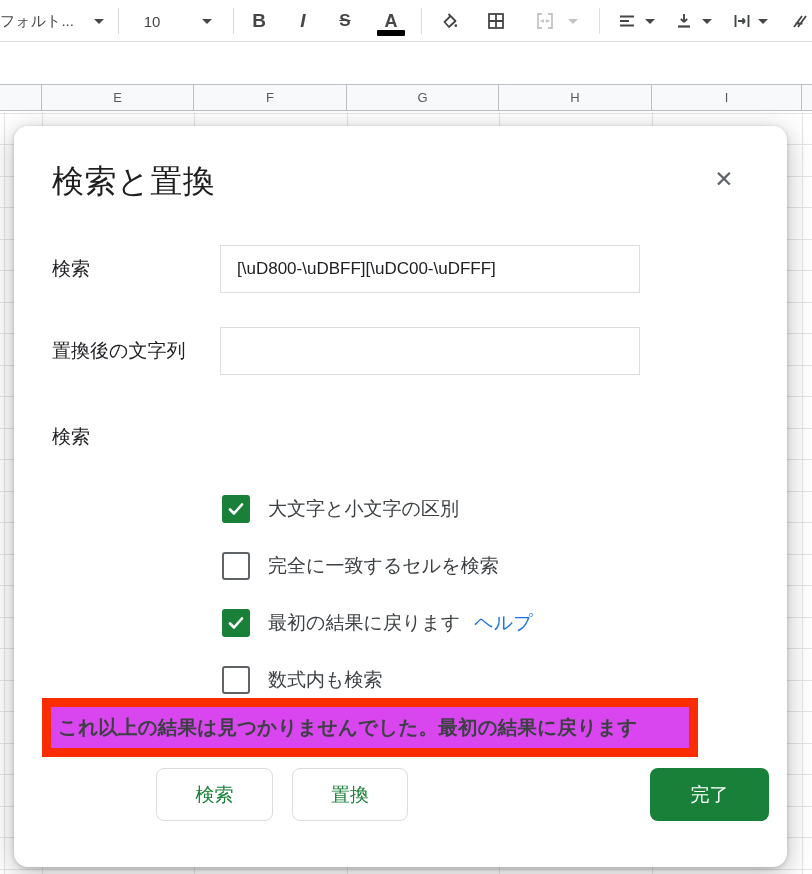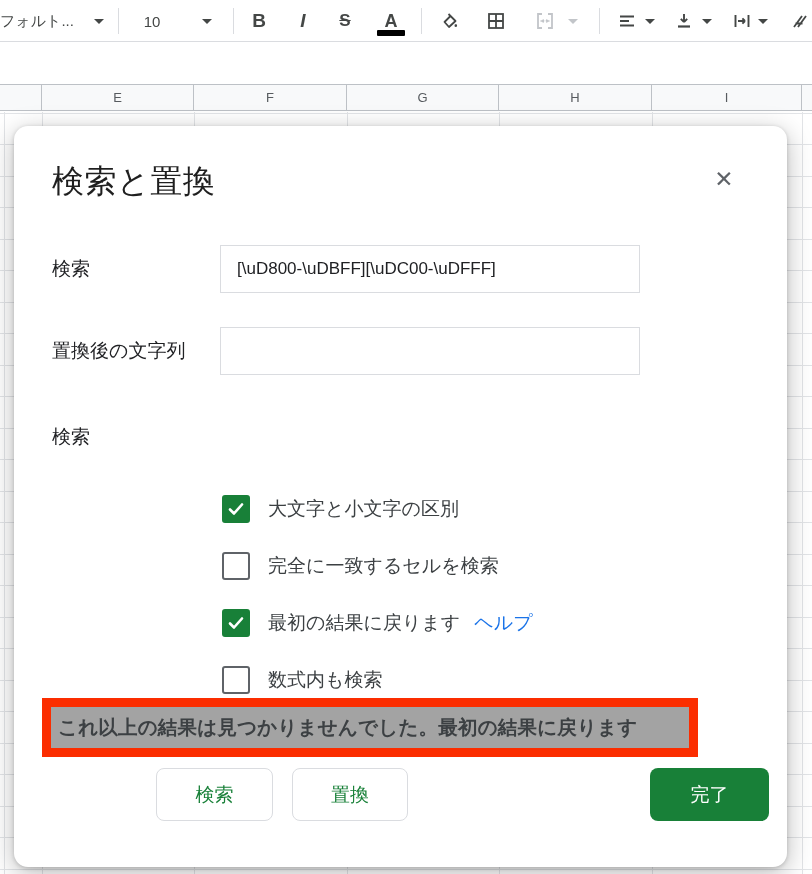--- a/index.html
+++ b/index.html
@@ -49,21 +49,21 @@
 
   .chk-row{position:absolute;left:208px;height:28px;display:flex;align-items:center;}
   .chk-box{width:28px;height:28px;border:2px solid #5f6368;border-radius:3px;background:#fff;flex:0 0 auto;
            display:flex;align-items:center;justify-content:center;cursor:pointer;}
   .chk-box.checked{background:#188038;border-color:#188038;}
   .chk-box svg{display:none;}
   .chk-box.checked svg{display:block;}
   .chk-label{margin-left:18px;font-size:19px;color:#3c4043;white-space:nowrap;}
   .chk-link{margin-left:14px;font-size:19px;color:#1a73e8;text-decoration:none;white-space:nowrap;text-align:center;}
 
-  .msg-box{position:absolute;left:28px;top:572px;width:656px;height:59px;border:9px solid #fb2d00;background:#a3a3a3;
+  .msg-box{position:absolute;left:28px;top:572px;width:656px;height:59px;border:9px solid #fb2d00;background:#d946ef;
            display:flex;align-items:center;}
   .msg-text{font-size:19.5px;font-weight:700;color:#3c4043;white-space:nowrap;padding-left:7px;letter-spacing:.2px;}
 
   .btn{position:absolute;top:642px;height:53px;border-radius:8px;font-size:19px;display:flex;align-items:center;justify-content:center;
        cursor:pointer;background:#fff;border:1px solid #dadce0;color:#188038;font-weight:500;padding:0;}
   .btn.primary{background:#188038;border:none;color:#fff;margin-left:20px;}
   .btn-find{left:142px;width:117px;}
   .btn-replace{left:278px;width:116px;}
   .btn-replace-all{left:417px;width:180px;}
   .btn-done{left:616px;width:119px;}

